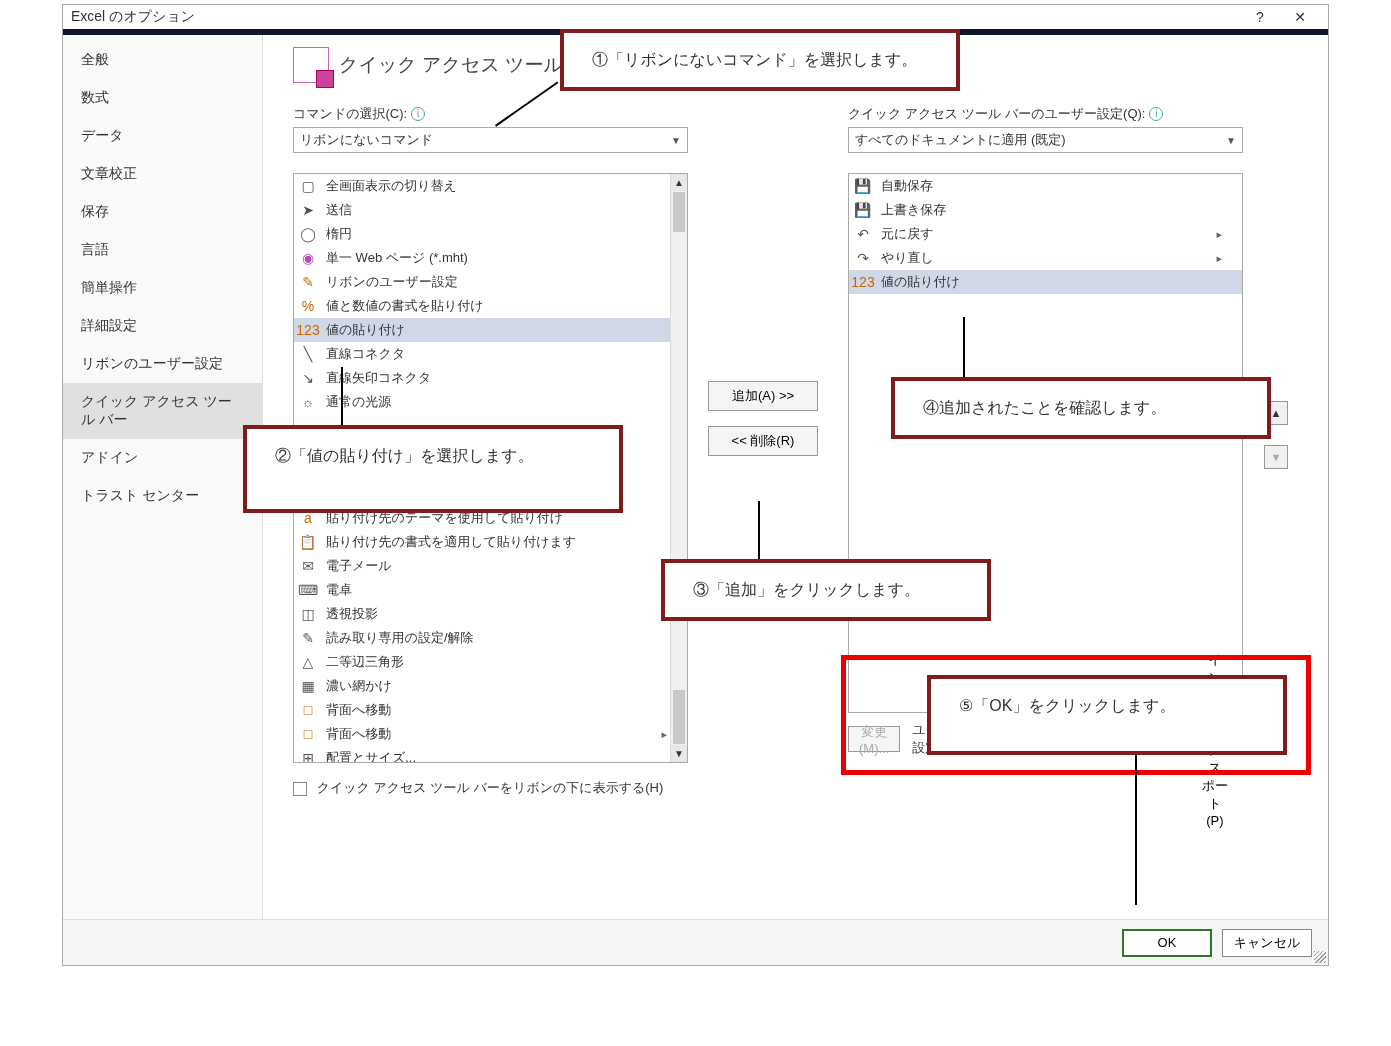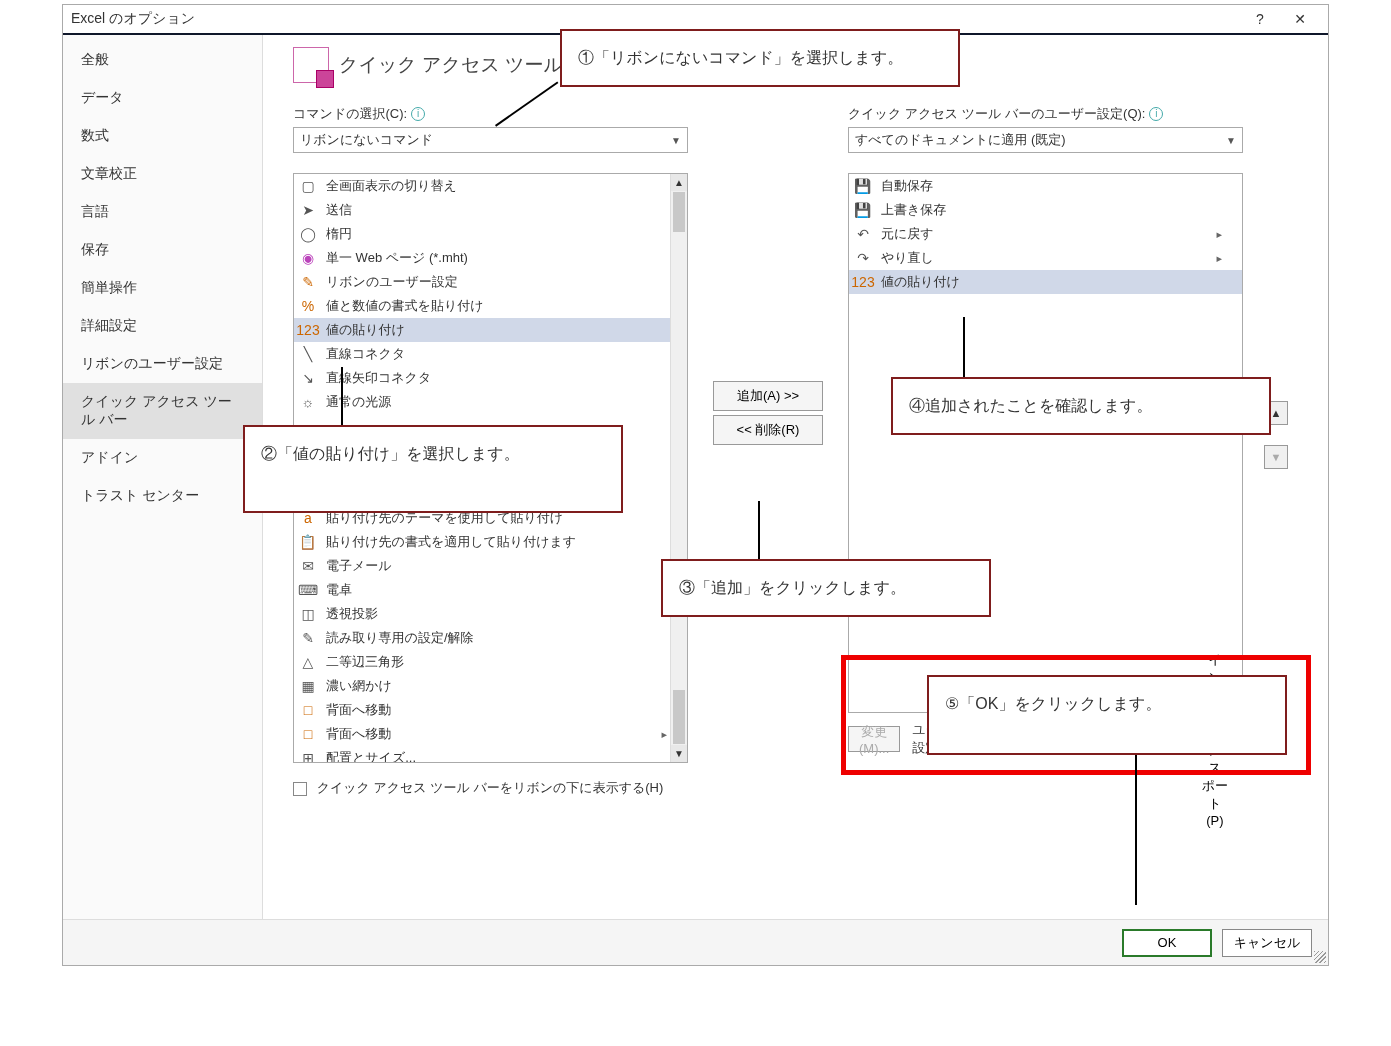--- a/index.html
+++ b/index.html
@@ -1,18 +1,18 @@
 <!DOCTYPE html>
 <html><head>
 <meta charset="utf-8">
 <style>
   * { box-sizing: border-box; margin: 0; padding: 0; }
   body { font-family: "Yu Gothic UI", "Meiryo", sans-serif; font-size: 13px; color: #333; background: #fff; }
   .window { width: 1267px; height: 962px; border: 1px solid #aaa; margin: 4px auto; position: relative; background: #fff; }
-  .titlebar { height: 30px; display: flex; align-items: center; padding: 0 8px; border-bottom: 2px solid #0f172a; }
+  .titlebar { height: 30px; display: flex; align-items: center; padding: 0 8px; border-bottom: 6px solid #0f172a; }
   .titlebar .title { flex: 1; font-size: 14px; }
   .titlebar .btn { width: 40px; text-align: center; font-size: 14px; cursor: default; }
   .body { display: flex; height: calc(100% - 30px - 46px); }
   .sidebar { width: 200px; border-right: 1px solid #ddd; padding-top: 6px; background: #fafafa; }
   .sidebar .item { padding: 10px 18px; font-size: 14px; cursor: default; }
   .sidebar .item.selected { background: #e0e0e0; }
   .main { flex: 1; padding: 12px 20px 0 30px; position: relative; overflow: hidden; }
   .heading { display: flex; align-items: center; gap: 10px; margin-bottom: 18px; }
   .heading .icon { width: 36px; height: 36px; border: 1px solid #c6a; position: relative; }
   .heading .icon::after { content:""; position:absolute; right:-6px; bottom:-6px; width:16px; height:16px; background:#c49; border:1px solid #a06; }
@@ -25,33 +25,33 @@
   .combo .arrow { font-size:10px; color:#555; }
   .listbox { border: 1px solid #aaa; margin-top: 20px; height: 590px; overflow: hidden; position: relative; }
   .listbox-inner { overflow: hidden; height: 100%; }
   .li { display: flex; align-items: center; height: 24px; padding: 0 4px; gap: 8px; white-space: nowrap; }
   .li.selected { background: #d0d8e8; }
   .li .ic { width: 20px; height: 20px; display:inline-flex; align-items:center; justify-content:center; font-size:14px; color:#555; }
   .li .sub { margin-left:auto; color:#666; font-size:11px; padding-right:16px; }
   .scrollbar { position:absolute; right:0; top:0; bottom:0; width:17px; background:#f0f0f0; border-left:1px solid #ddd; }
   .scrollbar .up,.scrollbar .down{height:17px;text-align:center;font-size:10px;line-height:17px;background:#e8e8e8;}
   .scrollbar .thumb{position:absolute;left:2px;right:2px;background:#c8c8c8;}
-  .midcol { width: 120px; display:flex; flex-direction:column; align-items:center; justify-content:center; gap:4px; padding-top:280px; }
+  .midcol { width: 120px; display:flex; flex-direction:column; justify-content:center; gap:15px; padding-top:280px; }
   .btn2 { width: 110px; height: 30px; border:1px solid #999; background:#f5f5f5; font-size:13px; }
   .rightextra { display:flex; flex-direction:row; gap:12px; margin-top:8px; }
   .row { display:flex; align-items:center; gap:8px; }
   .row .lab { width:90px; font-size:13px; }
   .smallbtn { height:26px; border:1px solid #999; background:#f5f5f5; padding:0 10px; font-size:13px; display:inline-flex; align-items:center; gap:4px;}
   .disabled { color:#aaa; }
   .cb { width:14px; height:14px; border:1px solid #888; display:inline-block; vertical-align:middle; }
   .footer { position:absolute; bottom:0; left:0; right:0; height:46px; border-top:1px solid #ddd; display:flex; justify-content:flex-end; align-items:center; gap:10px; padding:0 16px; background:#f5f5f5; }
   .footbtn { width:90px; height:28px; border:1px solid #888; background:#fff; font-size:13px; }
   .footbtn.primary { border:2px solid #2a7a2a; }
   
-  .callout { position:absolute; background:#fff; border:2px solid #7f1d1d; padding:14px 16px; font-size:16px; line-height:1.6; z-index:50; }
+  .callout { position:absolute; background:#fff; border:4px solid #7f1d1d; padding:14px 28px; font-size:16px; line-height:1.6; z-index:50; }
   .line { position:absolute; background:#000; z-index:40; transform-origin: top left; }
   .redbox { position:absolute; border:5px solid #e00; z-index:30; }
   .resize-grip { position:absolute; right:2px; bottom:2px; width:12px; height:12px; background: repeating-linear-gradient(135deg,#999 0 1px,transparent 1px 3px); }
   .updown { width:26px; display:flex; flex-direction:column; gap:20px; align-items:center;}
   .updown .b { width:24px; height:24px; border:1px solid #999; background:#f0f0f0; font-size:11px; text-align:center; line-height:22px;}
 </style>
 </head>
 <body>
 
 <div class="window">
@@ -59,25 +59,25 @@
   <div class="titlebar">
     <span class="title">Excel のオプション</span>
     <span class="btn">?</span>
     <span class="btn">✕</span>
   </div>
 
   <div class="body">
 
     <div class="sidebar">
       <div class="item">全般</div>
+      <div class="item">数式</div>
       <div class="item">データ</div>
-      <div class="item">数式</div>
       <div class="item">文章校正</div>
+      <div class="item">保存</div>
       <div class="item">言語</div>
-      <div class="item">保存</div>
       <div class="item">簡単操作</div>
       <div class="item">詳細設定</div>
       <div class="item">リボンのユーザー設定</div>
       <div class="item selected">クイック アクセス ツール バー</div>
       <div class="item">アドイン</div>
       <div class="item">トラスト センター</div>
     </div>
 
     <div class="main">
 

